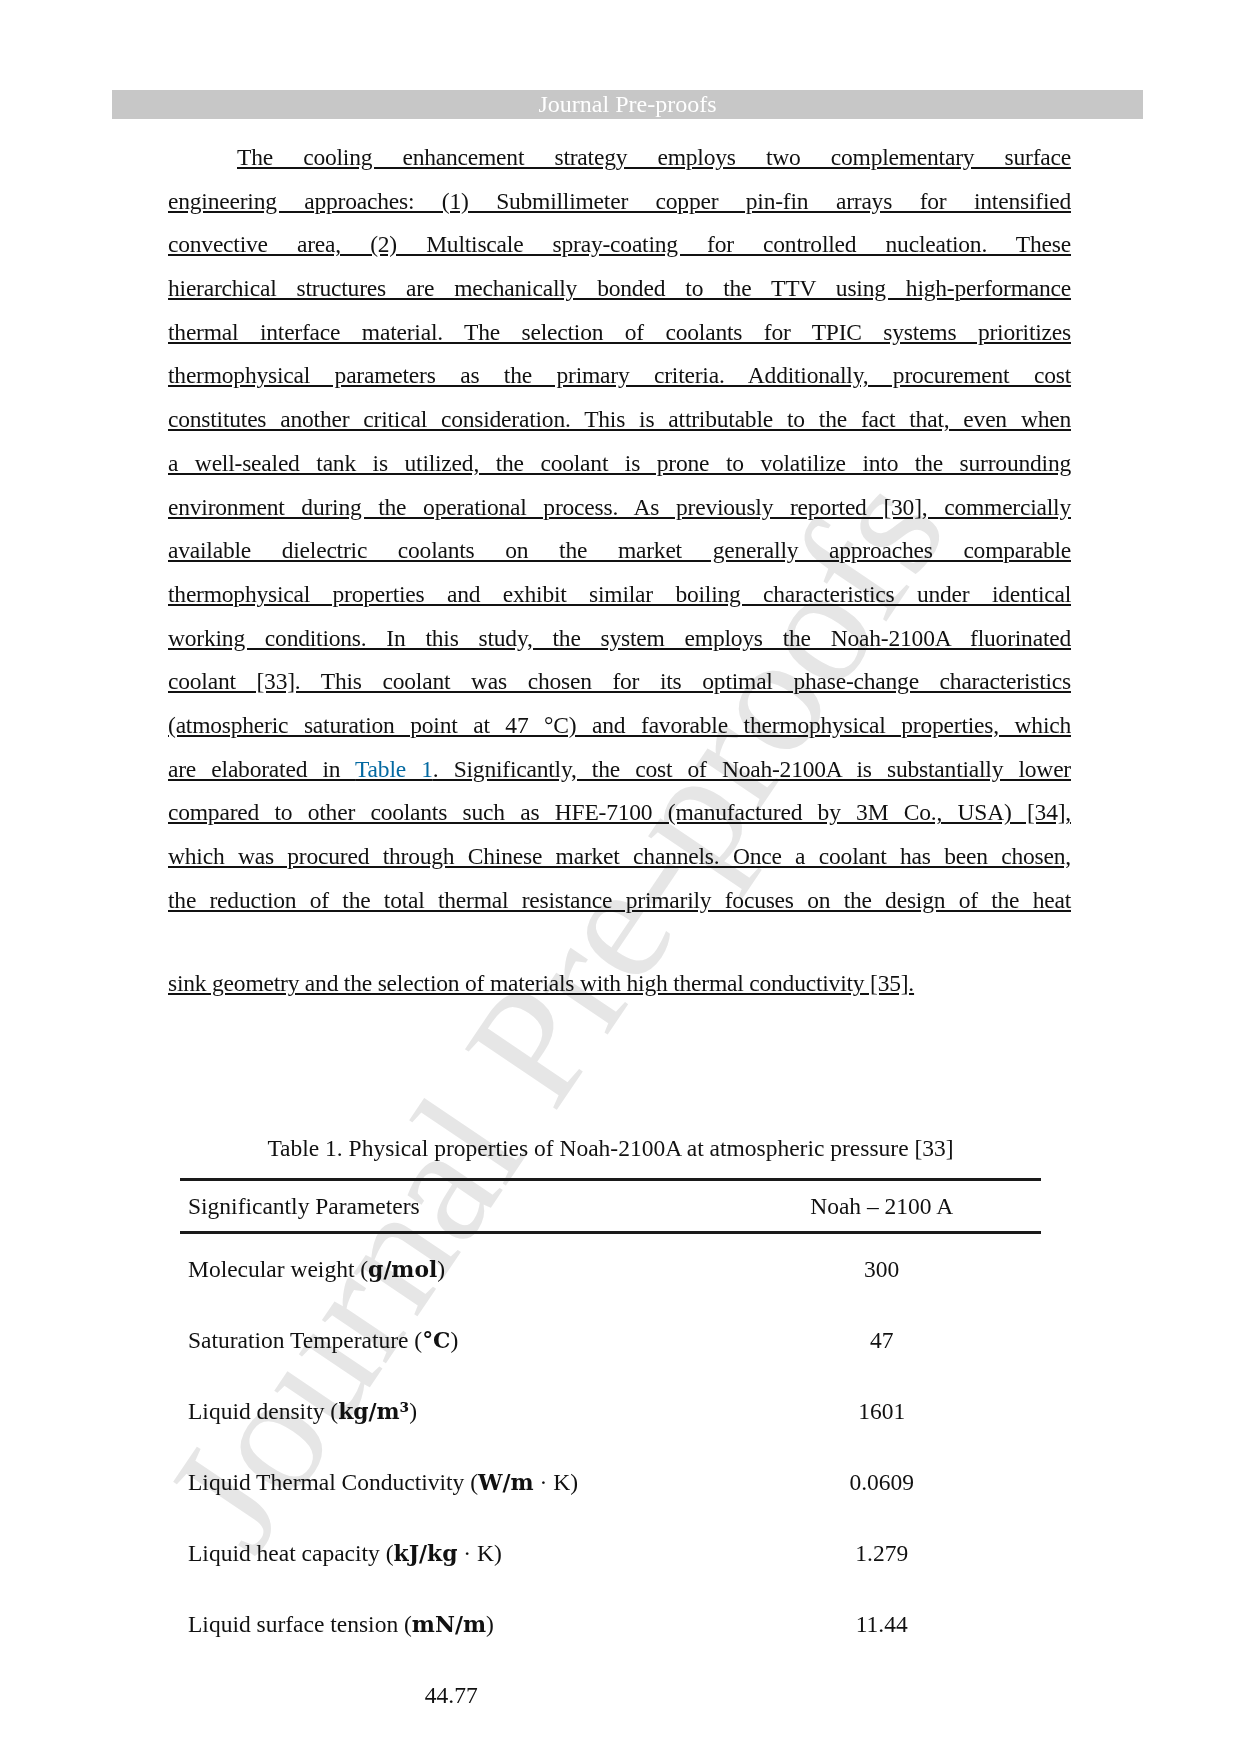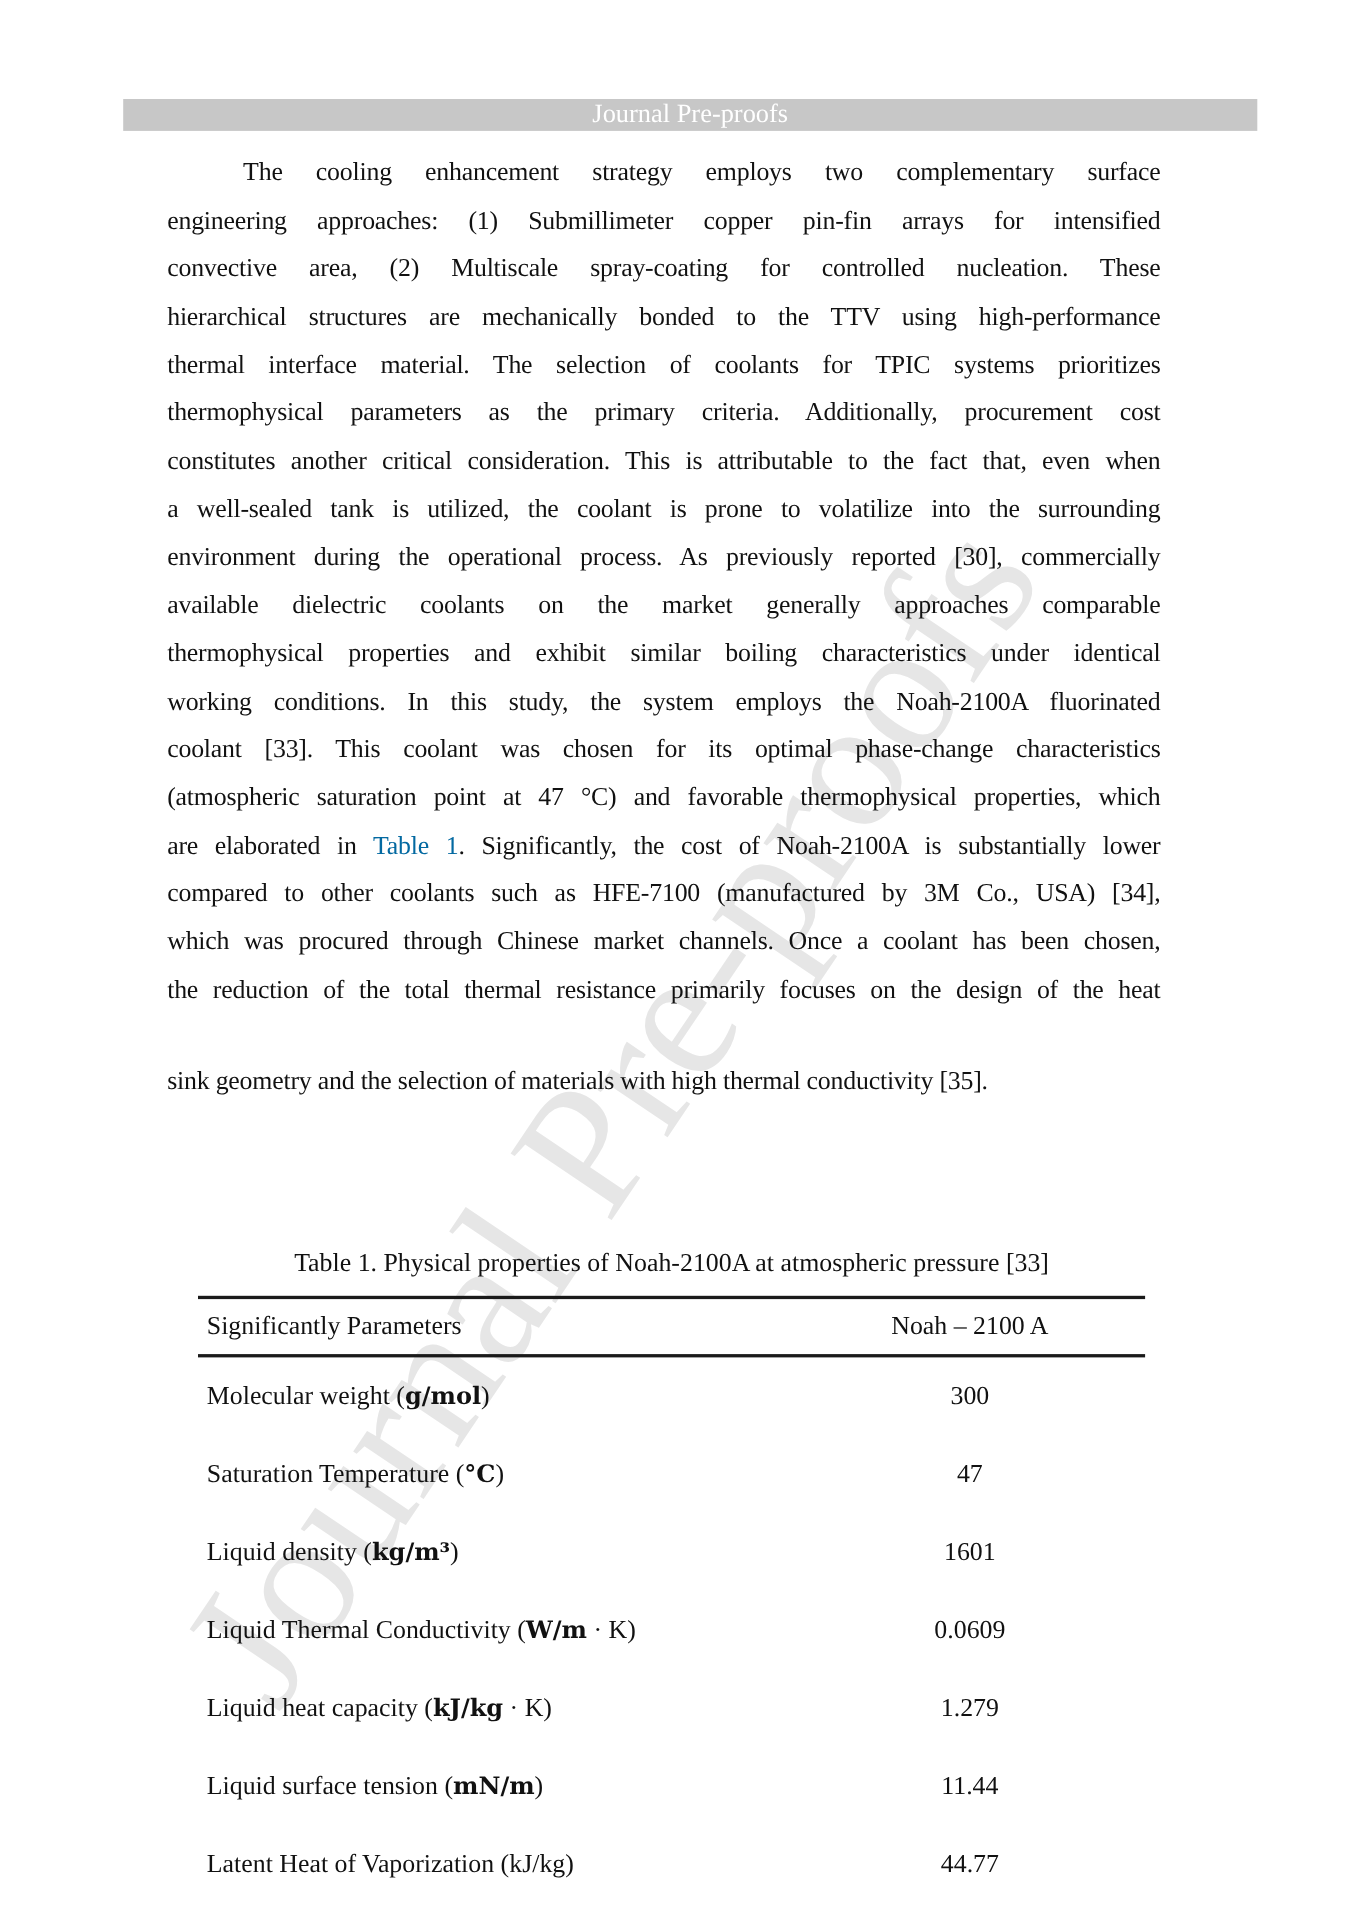--- a/index.html
+++ b/index.html
@@ -37,24 +37,25 @@
     height:29px;
     background:#c7c7c7;
     color:#ffffff;
     text-align:center;
     font-size:24px;
     line-height:29px;
     z-index:2;
   }
   .content{
     position:absolute;
-    left:152px;
+    left:168px;
     top:136px;
     width:903px;
     z-index:1;
+    text-decoration:underline;
   }
   .para-line{
     font-size:23.5px;
     line-height:43.7px;
     letter-spacing:-0.2px;
     text-align:justify;
     text-align-last:justify;
     text-justify:inter-word;
     white-space:normal;
     height:43.7px;
@@ -154,19 +155,18 @@
         </div>
         <div class="trow">
           <div class="cell-param"><span>Liquid heat capacity (</span><span class="unit">kJ/kg</span><span> · K)</span></div>
           <div class="cell-value">1.279</div>
         </div>
         <div class="trow">
           <div class="cell-param"><span>Liquid surface tension (</span><span class="unit">mN/m</span><span>)</span></div>
           <div class="cell-value">11.44</div>
         </div>
         <div class="trow">
-          <div class="cell-param"><span>Latent Heat of Vaporization (kJ/kg)</span></div>
           <div class="cell-value">44.77</div>
         </div>
       </div>
   </div>
 
 </div>
 
 </body></html>

